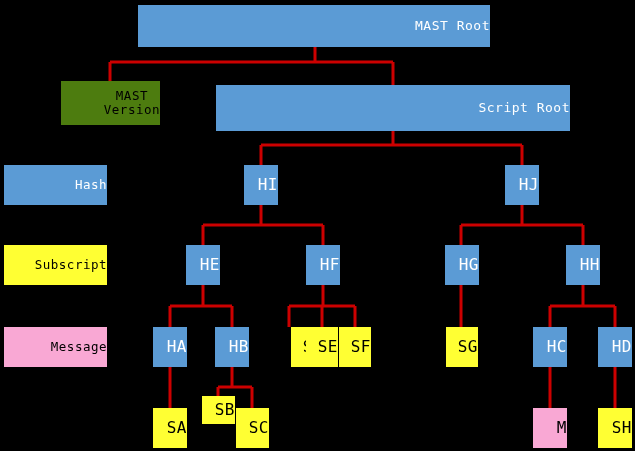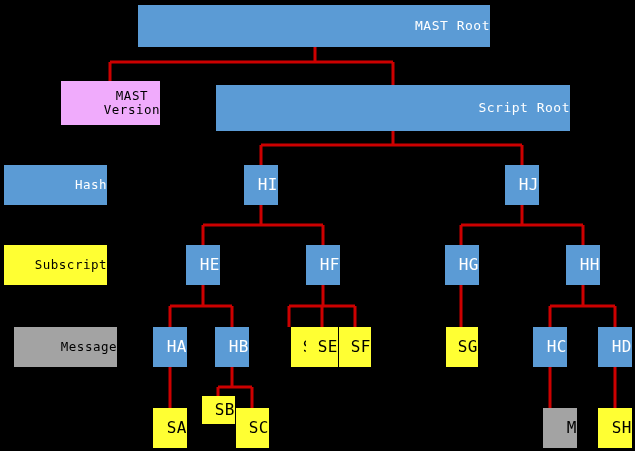--- a/index.html
+++ b/index.html
@@ -16,22 +16,22 @@
     display:flex;
     align-items:center;
     justify-content:flex-end;
     text-align:center;
     line-height:1.12;
     white-space:pre-line;
     z-index:3;
   }
   .n-hash{background:#5b9bd5;color:#ffffff;}
   .n-sub{background:#ffff33;color:#000000;padding-left:14px;}
-  .n-msg{background:#a3a3a3;color:#000000;margin-left:10px;}
-  .n-ver{background:#f0abfc;color:#000000;}
+  .n-msg{background:#f9a8d4;color:#000000;}
+  .n-ver{background:#4d7c0f;color:#000000;}
   .lbl-big{font-size:13px;letter-spacing:0.5px;}
   .lbl-mid{font-size:12.5px;letter-spacing:0.5px;}
   .lbl-sm{font-size:16px;letter-spacing:0.5px;}
   svg#edges{position:absolute;left:0;top:0;width:635px;height:451px;z-index:1;}
 </style>
 </head>
 <body>
 
 <div id="stage">
 

